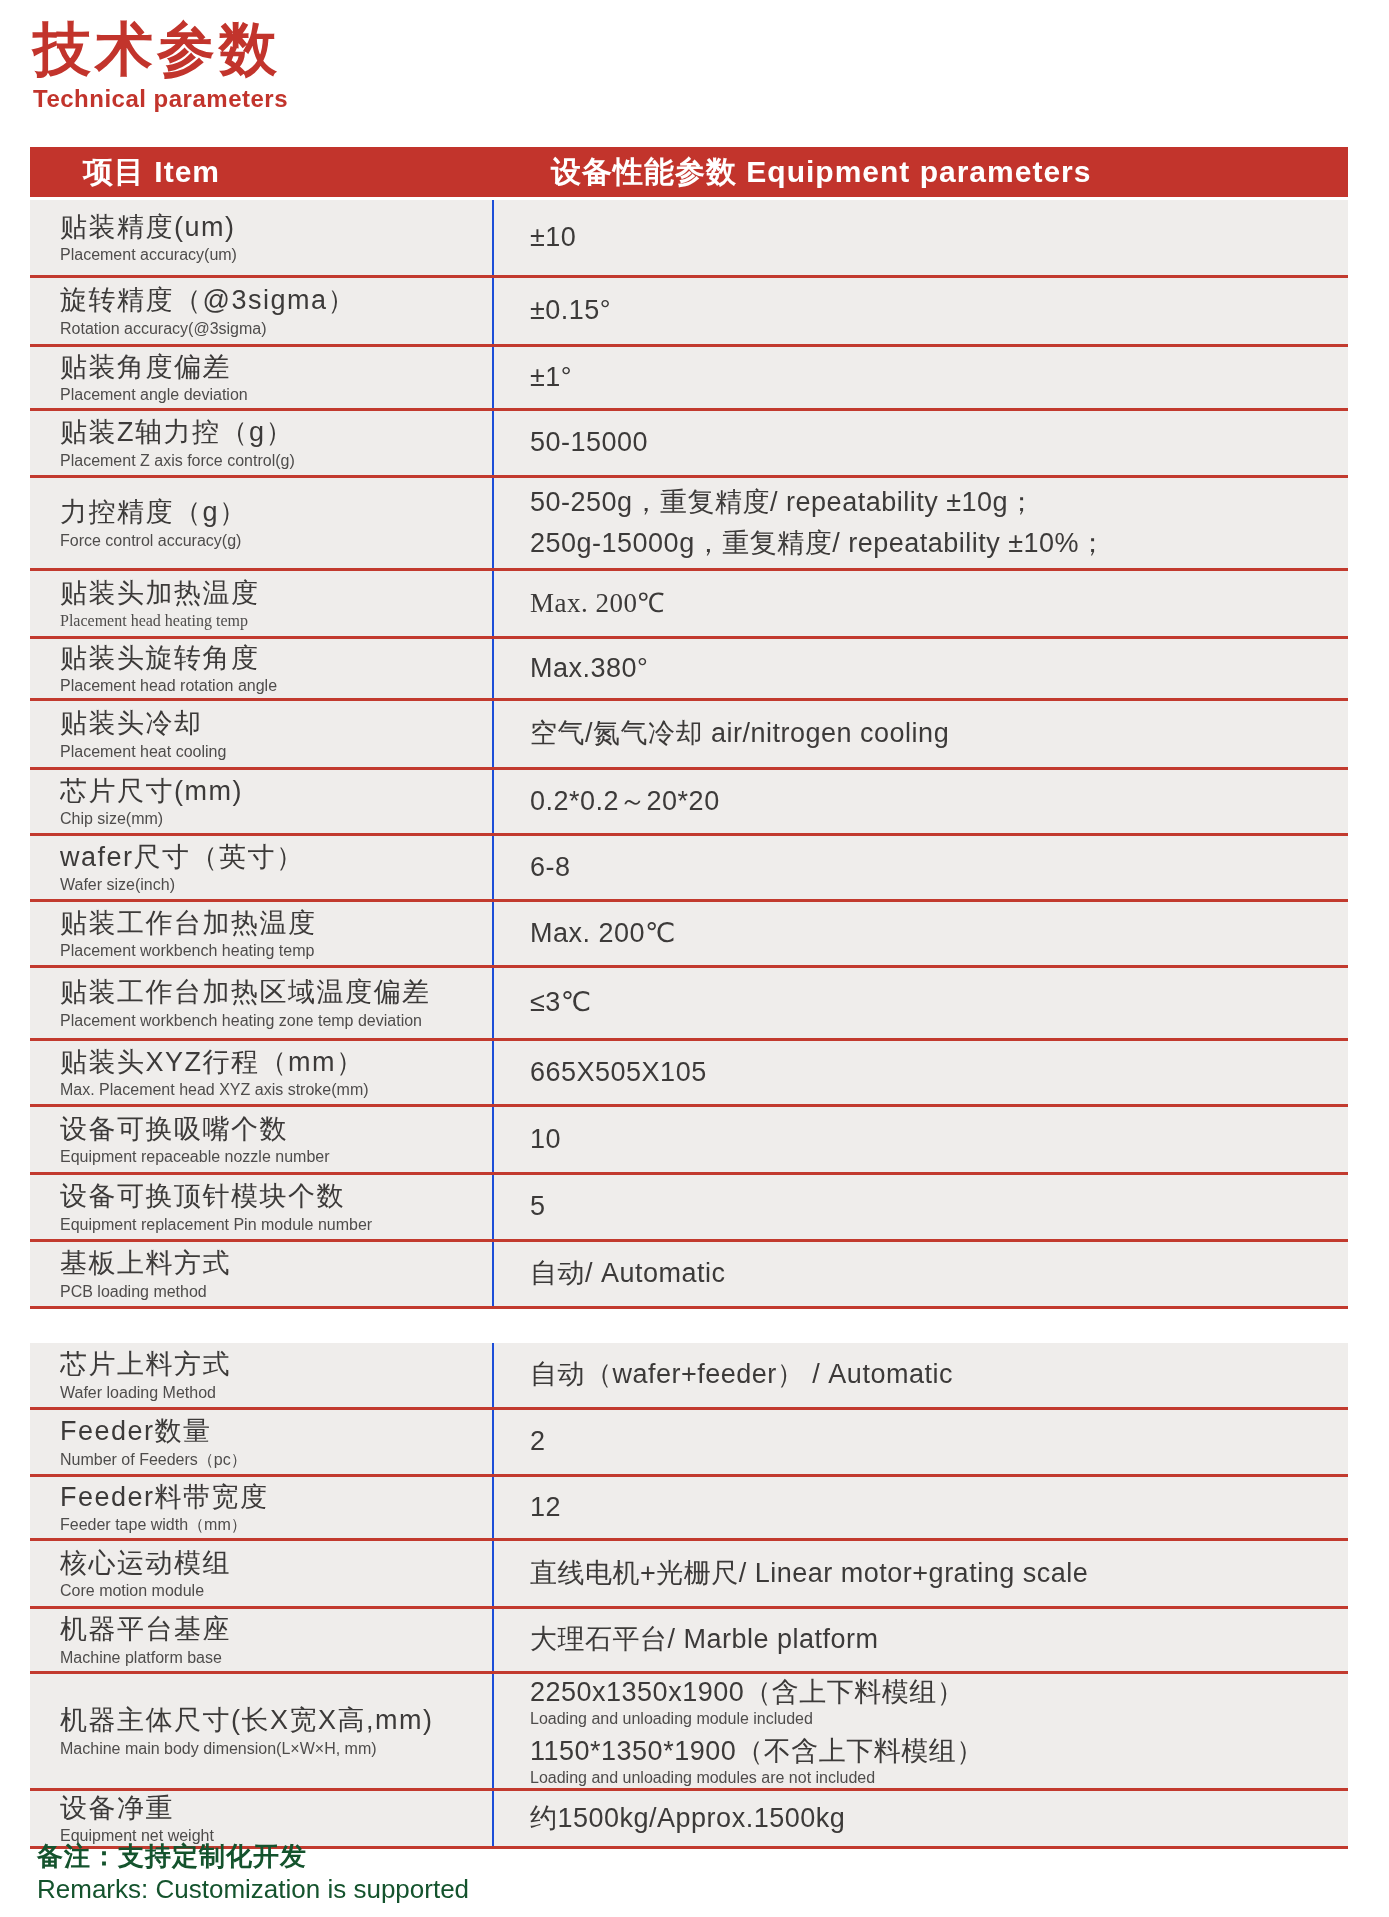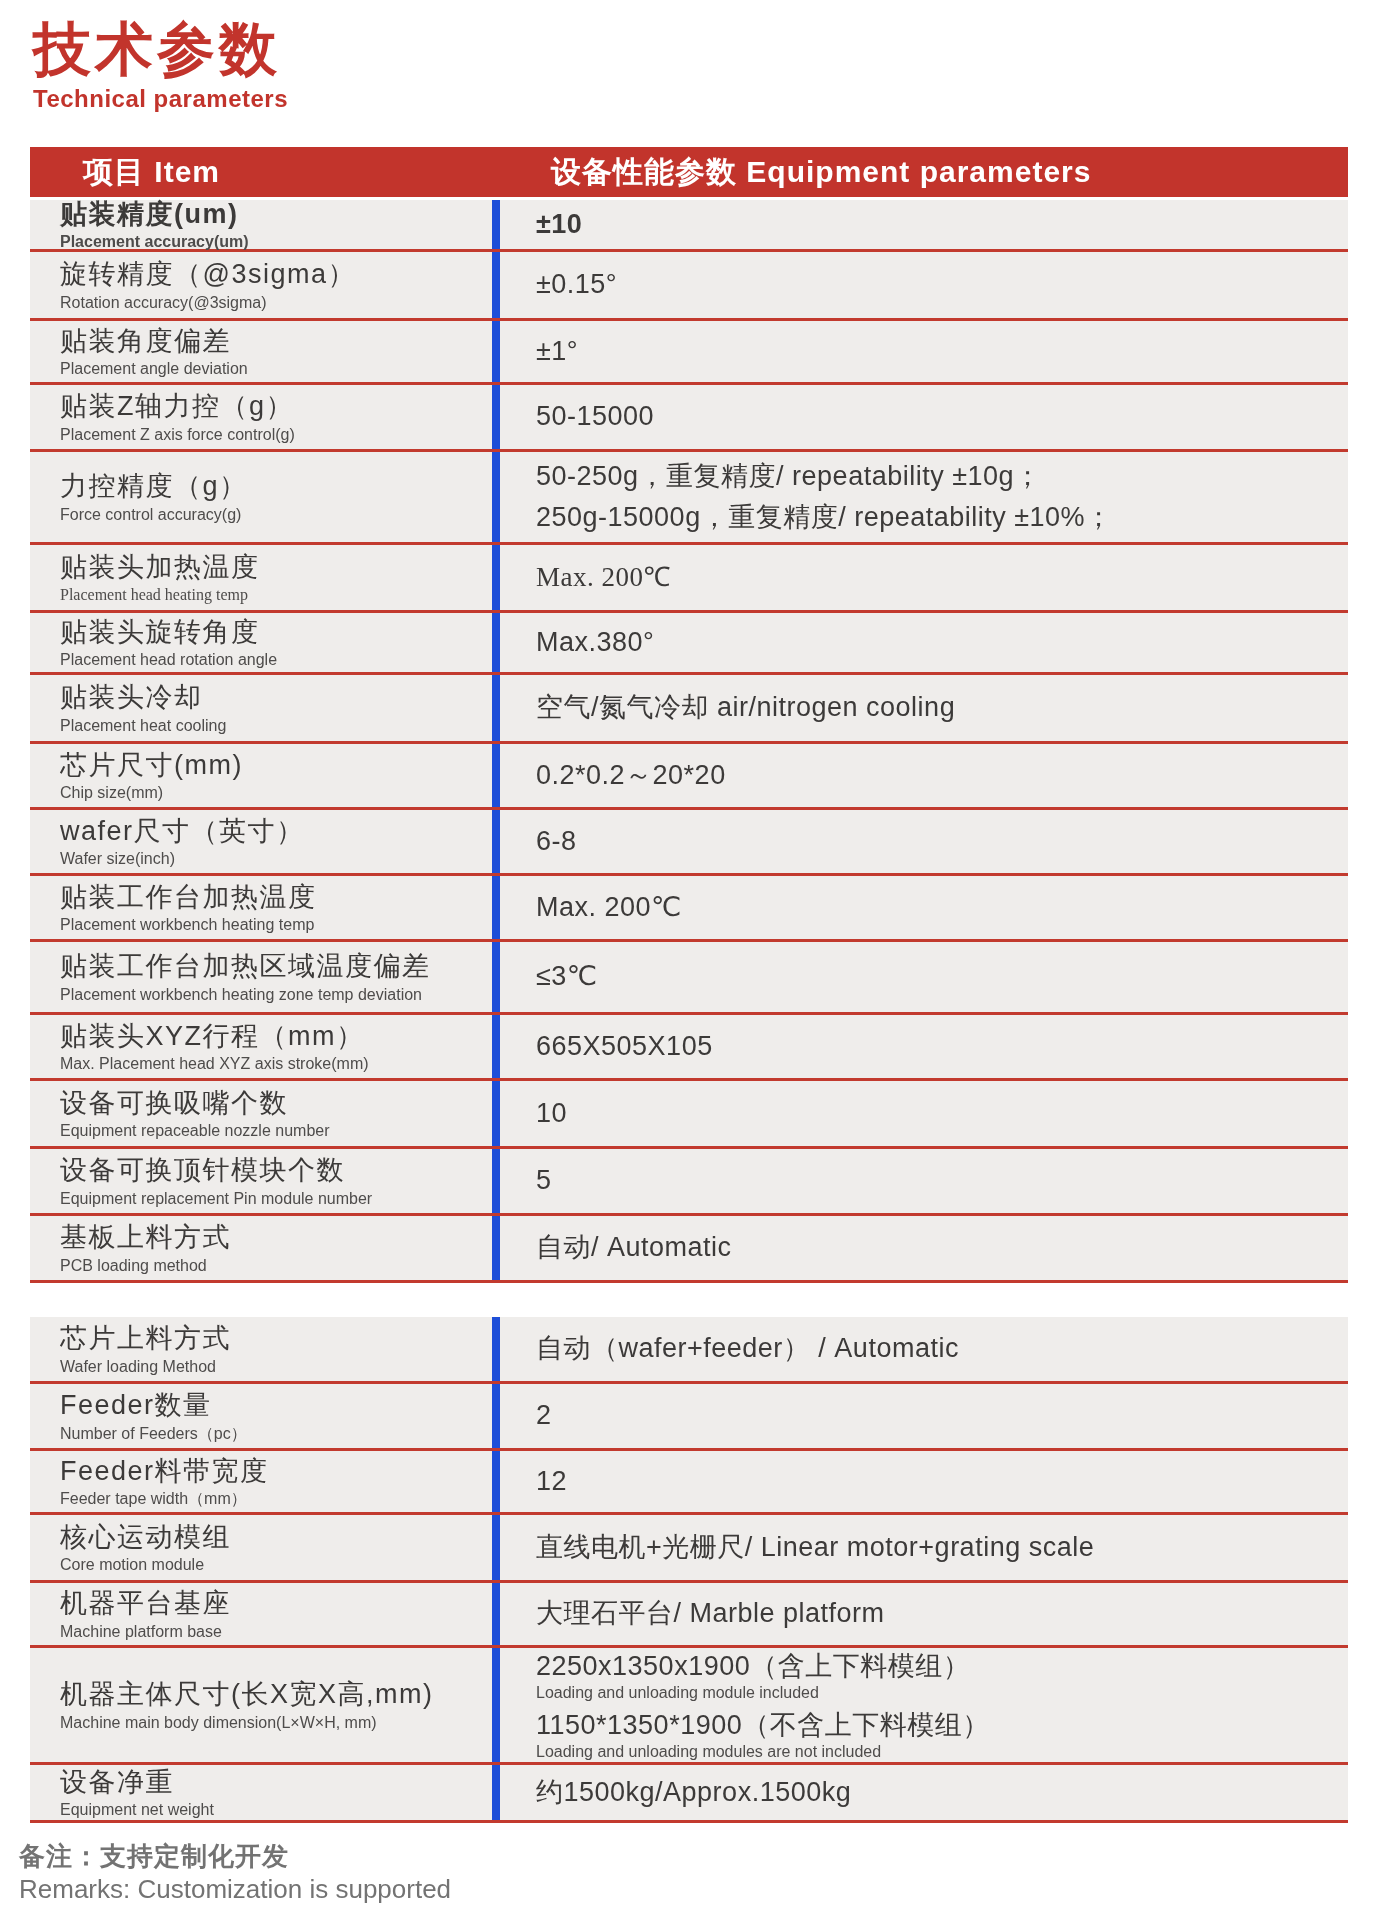--- a/index.html
+++ b/index.html
@@ -24,49 +24,49 @@
     display:flex; background:#efedeb; box-sizing:border-box;
     border-bottom:3px solid #c23a2e;
   }
   .cell-label {
     width:462px; box-sizing:border-box; padding:4px 8px 4px 30px;
     display:flex; flex-direction:column; justify-content:center;
   }
   .label-cn { font-size:27px; color:#3c3a39; letter-spacing:1.5px; line-height:1.2; }
   .label-en { font-size:16px; color:#4e4c4b; line-height:1.2; margin-top:2px; }
   .cell-value {
-    flex:1; box-sizing:border-box; border-left:8px solid #1d4ed8;
+    flex:1; box-sizing:border-box; border-left:2px solid #1d4ed8;
     padding:4px 10px 4px 36px;
     display:flex; flex-direction:column; justify-content:center;
   }
   .value-text { font-size:27px; color:#3c3a39; line-height:1.3; letter-spacing:0.5px; }
   .value-caption { font-size:16px; color:#4e4c4b; line-height:1.15; }
   .value-group + .value-group { margin-top:6px; }
 
-  .remarks { position:absolute; left:19px; top:1840px; color:#737373; }
+  .remarks { position:absolute; left:37px; top:1840px; color:#14532d; }
   .remark-cn { font-size:26px; font-weight:600; letter-spacing:1px; line-height:1.25; }
   .remark-en { font-size:26px; font-weight:500; line-height:1.25; }
 </style>
 </head>
 <body>
 
 <div class="page">
 
   <div class="title-block">
     <div class="title-cn">技术参数</div>
     <div class="title-en">Technical parameters</div>
   </div>
 
   <div class="table">
     <div class="thead">
       <div class="th-item">项目 Item</div>
       <div class="th-params">设备性能参数  Equipment parameters</div>
     </div>
     <div id="rows">
-        <div class="row" style="height: 52px; font-weight: bold;">
+        <div class="row" style="height: 78px;">
           <div class="cell-label">
             <div class="label-cn">贴装精度(um)</div>
             <div class="label-en">Placement accuracy(um)</div>
           </div>
           <div class="cell-value">
             <div class="value-group">
               <div class="value-text">±10</div>
             </div>
           </div>
         </div>

